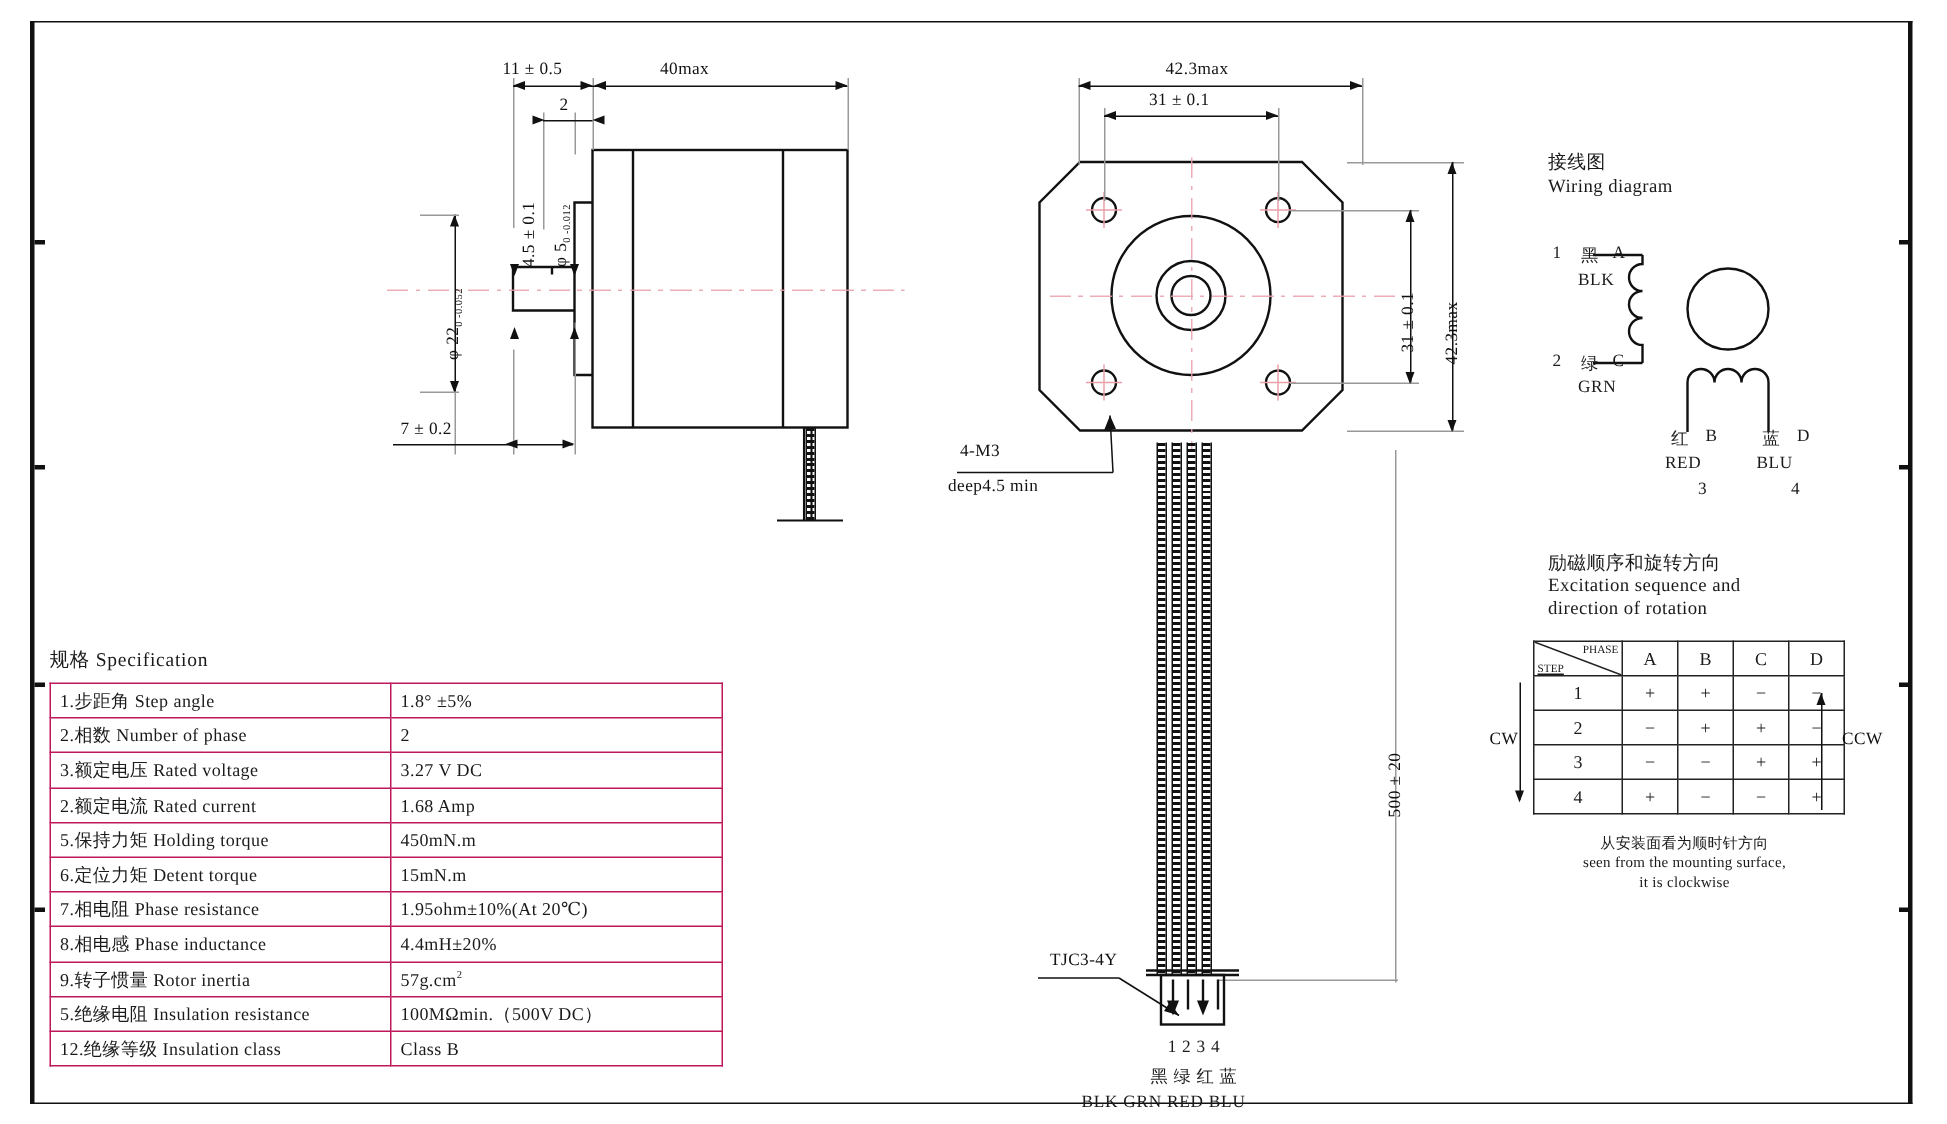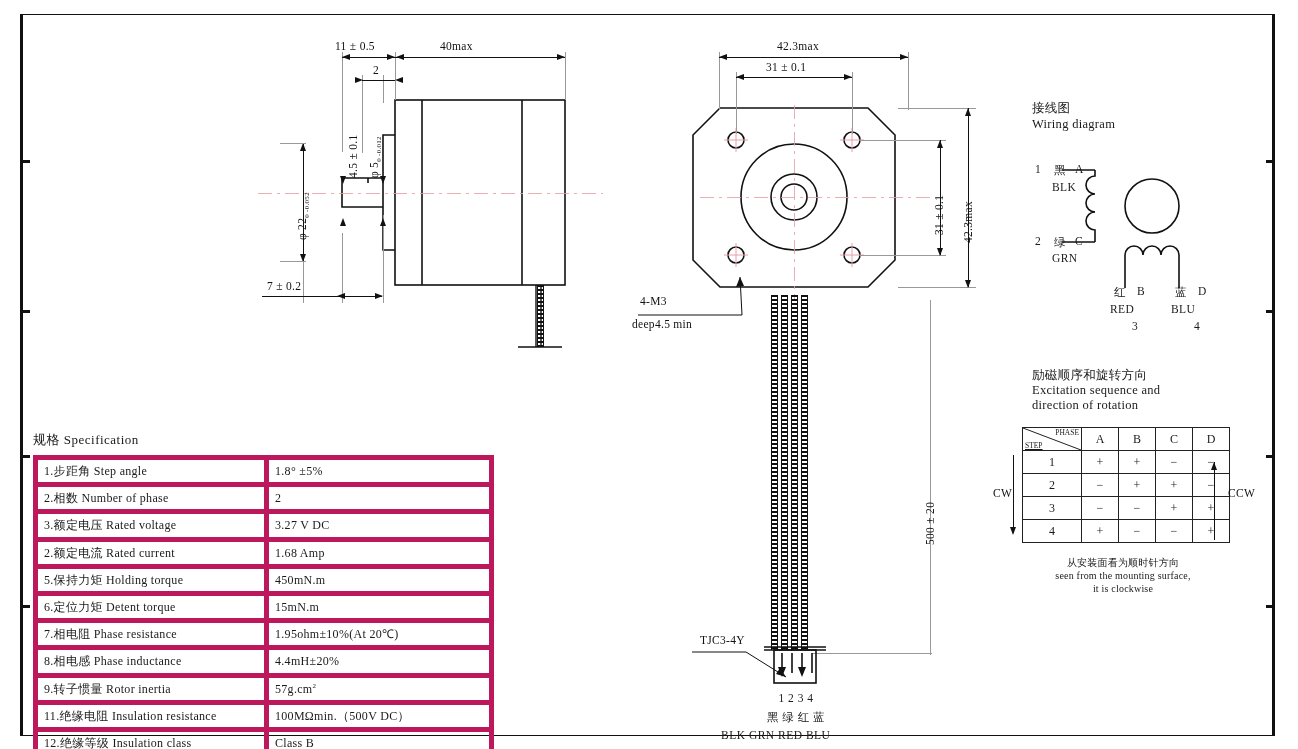--- a/index.html
+++ b/index.html
@@ -36,22 +36,22 @@
   .ar{position:absolute;width:0;height:0;}
   .ar-l{border-top:3px solid transparent;border-bottom:3px solid transparent;border-right:8px solid #111;}
   .ar-r{border-top:3px solid transparent;border-bottom:3px solid transparent;border-left:8px solid #111;}
   .ar-u{border-left:3px solid transparent;border-right:3px solid transparent;border-bottom:8px solid #111;}
   .ar-d{border-left:3px solid transparent;border-right:3px solid transparent;border-top:8px solid #111;}
 
   
   #spec-title{position:absolute;left:33px;top:431px;font-size:13px;letter-spacing:.5px;}
   #spec-table{position:absolute;left:33px;top:455px;border-collapse:collapse;}
   #spec-table td{
-    border:5px solid #be185d;height:22.2px;padding:0 6px;font-size:12px;
-    letter-spacing:.3px;vertical-align:middle;line-height:1;font-family:Liberation Serif, serif;
+    border:1px solid #be185d;height:22.2px;padding:0 6px;font-size:12px;
+    letter-spacing:.3px;vertical-align:middle;line-height:1;
   }
   #spec-table td.c1{width:214px;}
   #spec-table td.c2{width:208px;}
 
   
   #exc-head{position:absolute;left:1032px;top:368px;font-size:12.5px;line-height:15px;letter-spacing:.3px;font-family:Liberation Serif, serif;}
   #exc-table{position:absolute;left:1022px;top:427px;border-collapse:collapse;}
   #exc-table td{border:1px solid #222;width:36px;height:22px;text-align:center;font-size:12px;padding:0;}
   #exc-table td.hdr{width:58px;position:relative;padding:0;}
   .diag{position:absolute;inset:0;overflow:hidden;}
@@ -303,21 +303,21 @@
         </tr>
         <tr>
           <td class="c1">8.相电感 Phase inductance</td>
           <td class="c2">4.4mH±20%</td>
         </tr>
         <tr>
           <td class="c1">9.转子惯量 Rotor inertia</td>
           <td class="c2">57g.cm<span class="sup">2</span></td>
         </tr>
         <tr>
-          <td class="c1">11.绝缘电阻 Insulation resistance</td>
+          <td class="c1">5.绝缘电阻 Insulation resistance</td>
           <td class="c2">100MΩmin.（500V DC）</td>
         </tr>
         <tr>
           <td class="c1">12.绝缘等级 Insulation class</td>
           <td class="c2">Class B</td>
         </tr>
       </tbody>
   </table>
 
   <div id="wiring-title">

